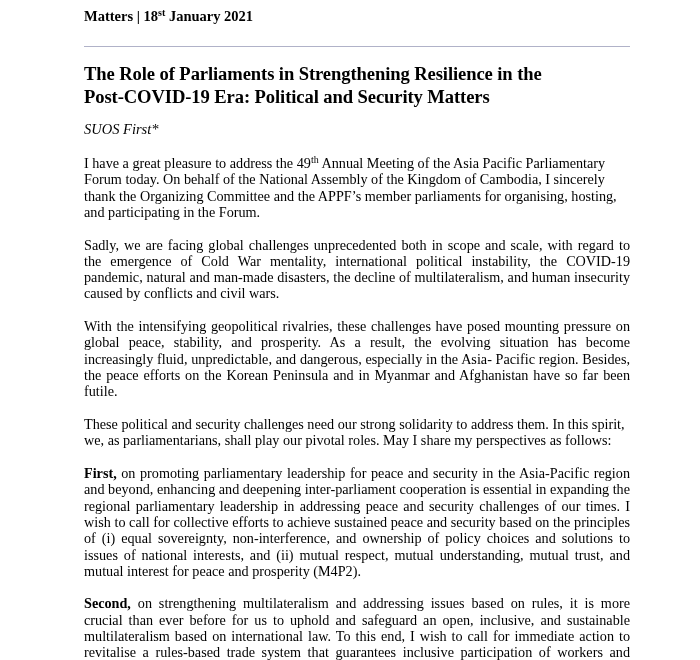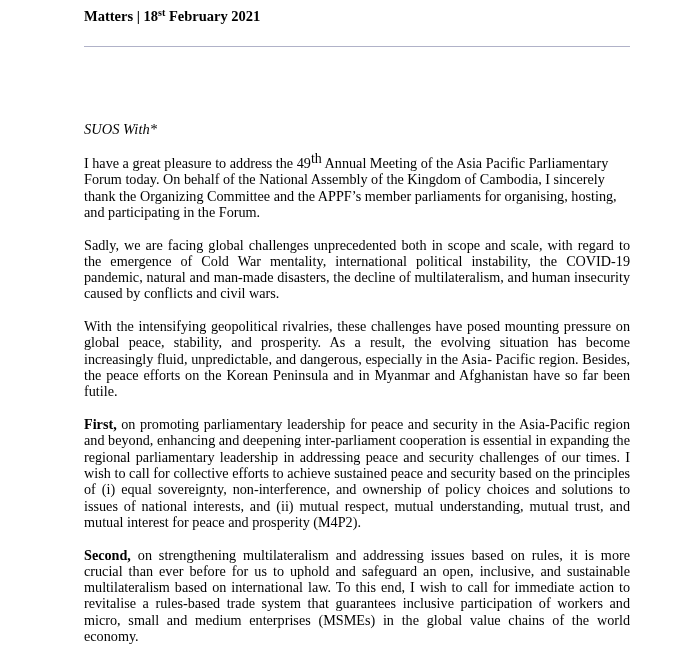--- a/index.html
+++ b/index.html
@@ -66,48 +66,51 @@
       width: 546px;
       font-size: 14.2px;
       line-height: 16.3px;
     }
     .para {
       margin: 0 0 16.4px 0;
       text-align: justify;
     }
     .para.left { text-align: left; }
     .para sup {
-      font-size: 14px;
+      font-size: 10px;
       vertical-align: 5px;
       line-height: 0;
     }
     .lead { font-weight: bold; }
   </style>
 </head>
 <body>
 
 <div class="page">
 
   <div class="header-line">
-    <span>Matters</span><span> | </span><span>18</span><sup>st</sup><span> February 2021</span>
+    <span>Matters</span><span> | </span><span>18</span><sup>st</sup><span> January 2021</span>
   </div>
 
   <div class="separator"></div>
 
   <div class="title">
+    <div>The Role of Parliaments in Strengthening Resilience in the</div>
+    <div>Post-COVID-19 Era: Political and Security Matters</div>
   </div>
 
-  <div class="author">SUOS With*</div>
+  <div class="author">SUOS First*</div>
 
   <div class="body">
     <p class="para left"><span>I have a great pleasure to address the 49</span><sup>th</sup><span> Annual Meeting of the Asia Pacific Parliamentary Forum today. On behalf of the National Assembly of the Kingdom of Cambodia, I sincerely thank the Organizing Committee and the APPF’s member parliaments for organising, hosting, and participating in the Forum.</span></p>
 
     <p class="para">Sadly, we are facing global challenges unprecedented both in scope and scale, with regard to the emergence of Cold War mentality, international political instability, the COVID-19 pandemic, natural and man-made disasters, the decline of multilateralism, and human insecurity caused by conflicts and civil wars.</p>
 
     <p class="para">With the intensifying geopolitical rivalries, these challenges have posed mounting pressure on global peace, stability, and prosperity. As a result, the evolving situation has become increasingly fluid, unpredictable, and dangerous, especially in the Asia- Pacific region. Besides, the peace efforts on the Korean Peninsula and in Myanmar and Afghanistan have so far been futile.</p>
 
+    <p class="para left">These political and security challenges need our strong solidarity to address them. In this spirit, we, as parliamentarians, shall play our pivotal roles. May I share my perspectives as follows:</p>
 
     <p class="para"><span class="lead">First,</span><span> on promoting parliamentary leadership for peace and security in the Asia-Pacific region and beyond, enhancing and deepening inter-parliament cooperation is essential in expanding the regional parliamentary leadership in addressing peace and security challenges of our times. I wish to call for collective efforts to achieve sustained peace and security based on the principles of (i) equal sovereignty, non-interference, and ownership of policy choices and solutions to issues of national interests, and (ii) mutual respect, mutual understanding, mutual trust, and mutual interest for peace and prosperity (M4P2).</span></p>
 
     <p class="para"><span class="lead">Second,</span><span> on strengthening multilateralism and addressing issues based on rules, it is more crucial than ever before for us to uphold and safeguard an open, inclusive, and sustainable multilateralism based on international law. To this end, I wish to call for immediate action to revitalise a rules-based trade system that guarantees inclusive participation of workers and micro, small and medium enterprises (MSMEs) in the global value chains of the world economy.</span></p>
   </div>
 
 </div>
 
 </body></html>

